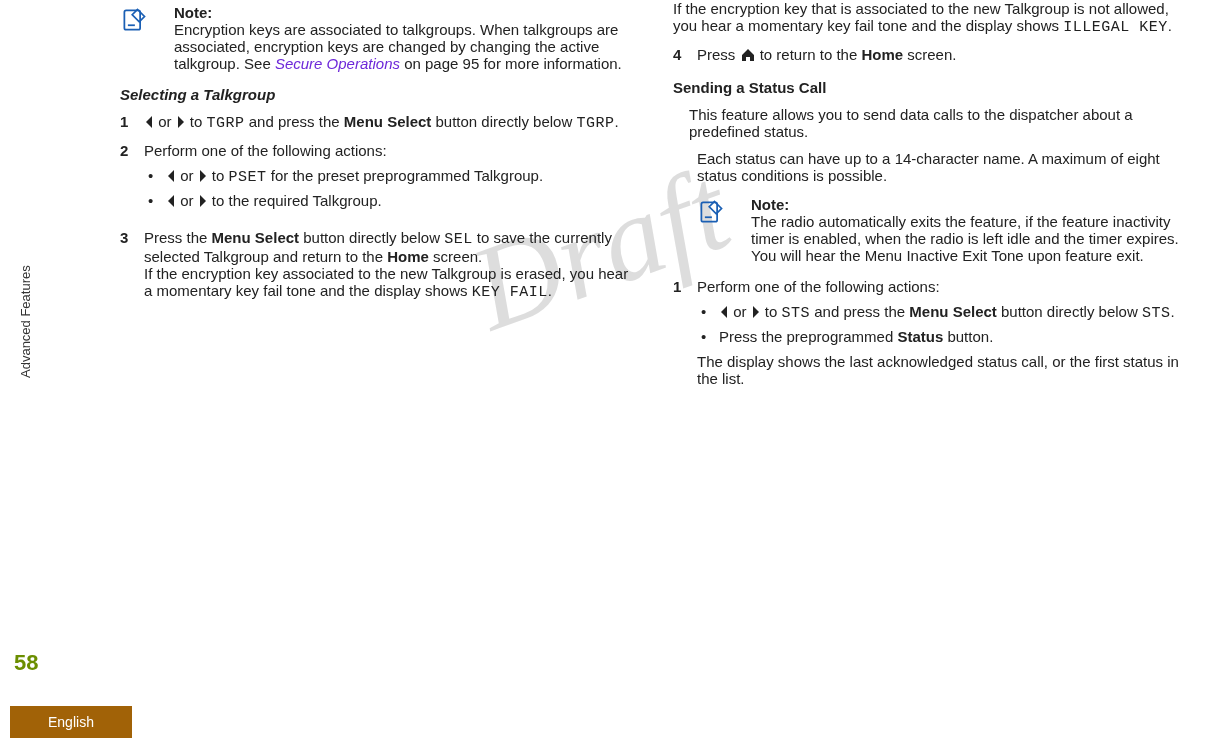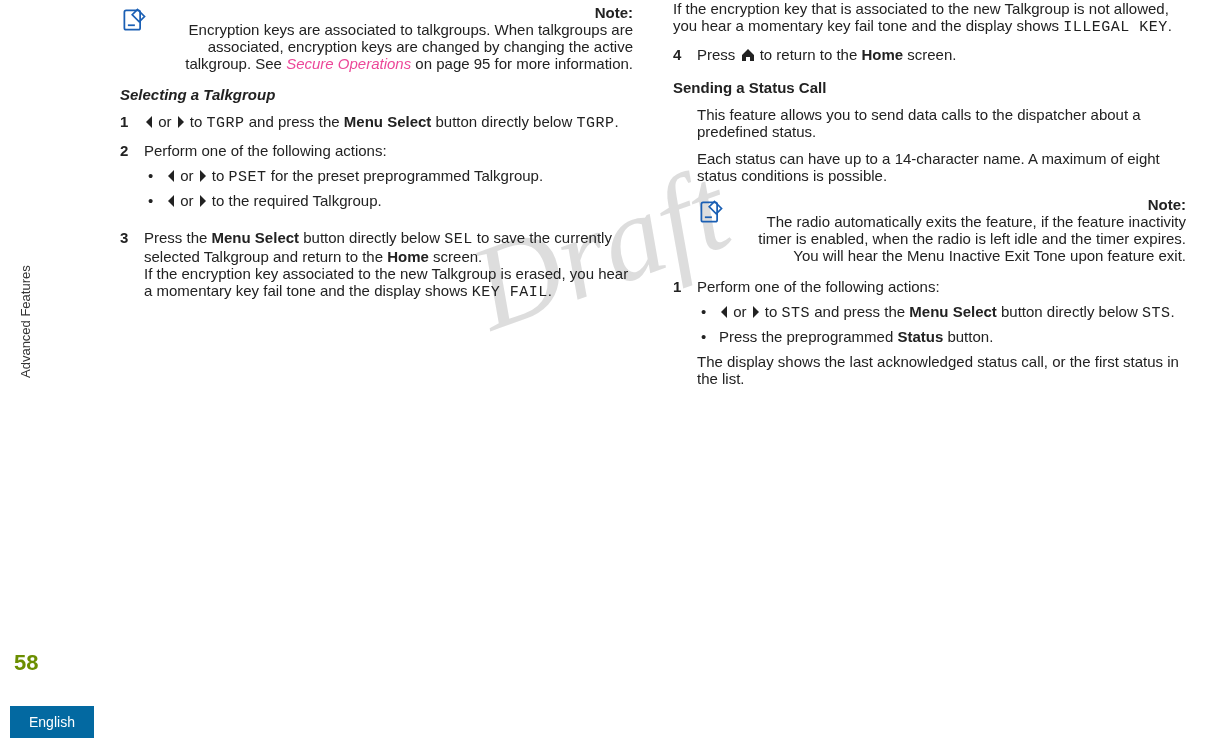--- a/index.html
+++ b/index.html
@@ -29,43 +29,42 @@
     left: 14px;
     top: 650px;
     font-size: 22px;
     font-weight: bold;
     color: #6b8e00;
   }
   .lang-tab {
     position: absolute;
     left: 10px;
     bottom: 10px;
-    background: #0369a1;
+    background: #a16207;
     color: #fff;
     font-size: 14px;
-    padding: 8px 19px;
+    padding: 8px 38px;
   }
   .content {
     position: absolute;
     left: 120px;
     top: 0;
     right: 20px;
     bottom: 60px;
     display: flex;
     gap: 40px;
   }
   .col {
     flex: 1;
     min-width: 0;
   }
   .note-block {
     display: flex;
     gap: 26px;
     margin: 4px 0 14px 0;
-    text-align: right;
   }
   .note-icon {
     flex-shrink: 0;
     width: 28px;
     height: 28px;
     margin-top: 2px;
   }
   .note-body { flex: 1; }
   .note-title { font-weight: bold; }
   .subhead {
@@ -99,21 +98,21 @@
     position: absolute;
     left: 0;
     top: 0;
   }
   .mono {
     font-family: "Courier New", monospace;
     letter-spacing: 0.5px;
   }
   .bold { font-weight: bold; }
   .link {
-    color: #ec4899;
+    color: #6d28d9;
     font-style: italic;
   }
   .arrow-icon {
     display: inline-block;
     vertical-align: -2px;
   }
   .home-icon {
     display: inline-block;
     vertical-align: -2px;
   }
@@ -229,21 +228,21 @@
         <span>Press </span><span class="home-icon">
           <svg width="16" height="14" viewBox="0 0 16 14">
               <path d="M2 7 L8 1 L14 7 L14 13 L10 13 L10 9 L6 9 L6 13 L2 13 Z" fill="#222"></path>
             </svg>
         </span><span> to return to the </span><span class="bold">Home</span><span> screen.</span>
       </div>
     </div>
 
     <div class="subhead2">Sending a Status Call</div>
 
-    <div style="margin-left:24px">This feature allows you to send data calls to the dispatcher about a predefined status.</div>
+    <div style="margin-left:16px">This feature allows you to send data calls to the dispatcher about a predefined status.</div>
     <div style="margin-left:24px;margin-top:10px">Each status can have up to a 14-character name. A maximum of eight status conditions is possible.</div>
 
     <div class="note-block" style="margin-left:24px;margin-top:12px">
       <span class="note-icon">
         <svg viewBox="0 0 32 32" width="28" height="28">
           <rect x="5" y="5" width="18" height="22" rx="2" fill="none" stroke="#1a5fb4" stroke-width="2"></rect>
           <path d="M20 4 L28 12 L22 18 L14 10 Z" fill="none" stroke="#1a5fb4" stroke-width="2"></path>
           <line x1="9" y1="22" x2="17" y2="22" stroke="#1a5fb4" stroke-width="2"></line>
         </svg>
       </span>

